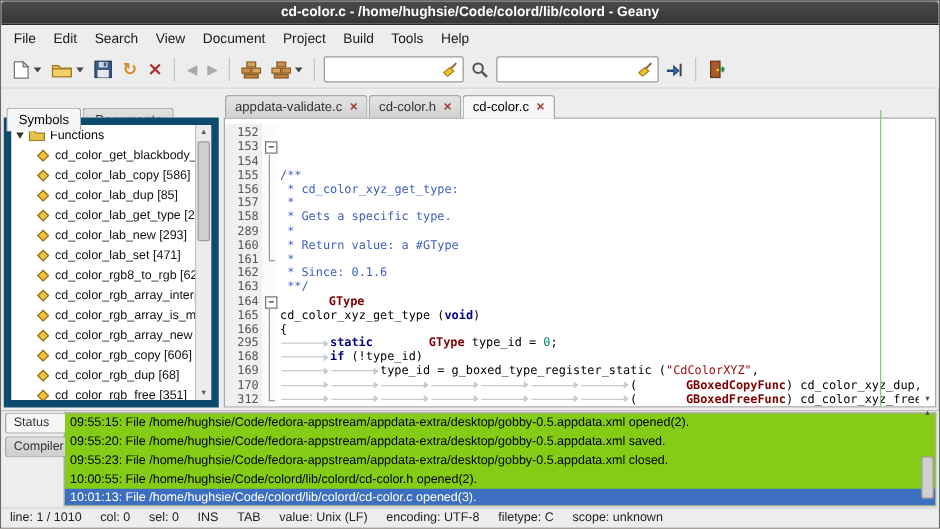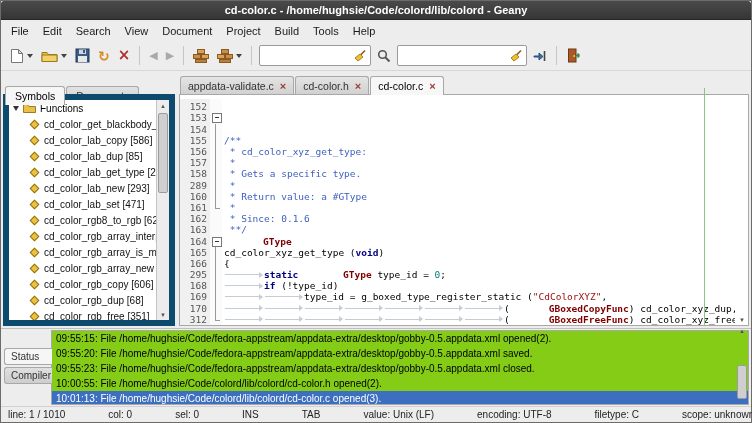--- a/index.html
+++ b/index.html
@@ -56,27 +56,27 @@
 .tk-t{color:var(--type);font-weight:bold;padding-left:39px;}
 .tk-s{color:var(--string);}
 .tk-n{color:var(--number);}
 .tk-p{color:#000;}
 .tabws{display:inline-block;width:40px;height:11px;vertical-align:top;position:relative;}
 .tabws::before{content:"";position:absolute;left:1px;right:4px;top:5px;height:1px;background:#c6ccd4;}
 .tabws::after{content:"";position:absolute;right:1px;top:2.5px;border-left:4px solid #c6ccd4;border-top:3px solid transparent;border-bottom:3px solid transparent;}
 #longline{position:absolute;left:482px;top:0;bottom:0;width:1px;background:var(--long-line-marker);}
 #editor-scroll{flex:none;width:13px;background:#ececec;border-left:1px solid #c4c4c4;position:relative;}
 #bottom{flex:none;height:78px;display:flex;background:#ededed;border-top:1px solid #c0c0c0;padding:1px 2px;}
-#msg-tabs{flex:none;width:48px;display:flex;flex-direction:column;gap:2px;padding-top:18px;}
+#msg-tabs{flex:none;width:48px;display:flex;flex-direction:column;gap:2px;padding-top:0;}
 .mtab{font-size:10px;padding:2px 4px 2px 6px;background:linear-gradient(#e0e0e0,#cecece);border:1px solid #a8a8a8;border-right:none;border-radius:3px 0 0 3px;color:#333;position:relative;left:1px;}
 .mtab.active{background:#f6f6f6;z-index:2;}
 #messages{flex:1;min-width:0;background:#84cc16;border:1px solid #a8a8a8;overflow:hidden;font-size:10px;}
 .msg-row{height:15px;line-height:15px;padding:0 4px;white-space:nowrap;color:#000;}
 .msg-row.selected{background:var(--selection);color:#fff;}
-#statusbar{flex:none;height:16px;display:flex;align-items:center;padding:0 7px;background:#ededed;border-top:1px solid #d2d2d2;font-size:10px;color:#222;gap:28px;}
+#statusbar{flex:none;height:16px;display:flex;align-items:center;padding:0 7px;background:#ededed;border-top:1px solid #d2d2d2;font-size:10px;color:#222;}
 .sb-seg{margin-right:15px;white-space:nowrap;}
 </style>
 </head>
 <body>
 
 <div id="win">
 
   <div id="titlebar">
     <span>cd-color.c - /home/hughsie/Code/colord/lib/colord - Geany</span>
   </div>

